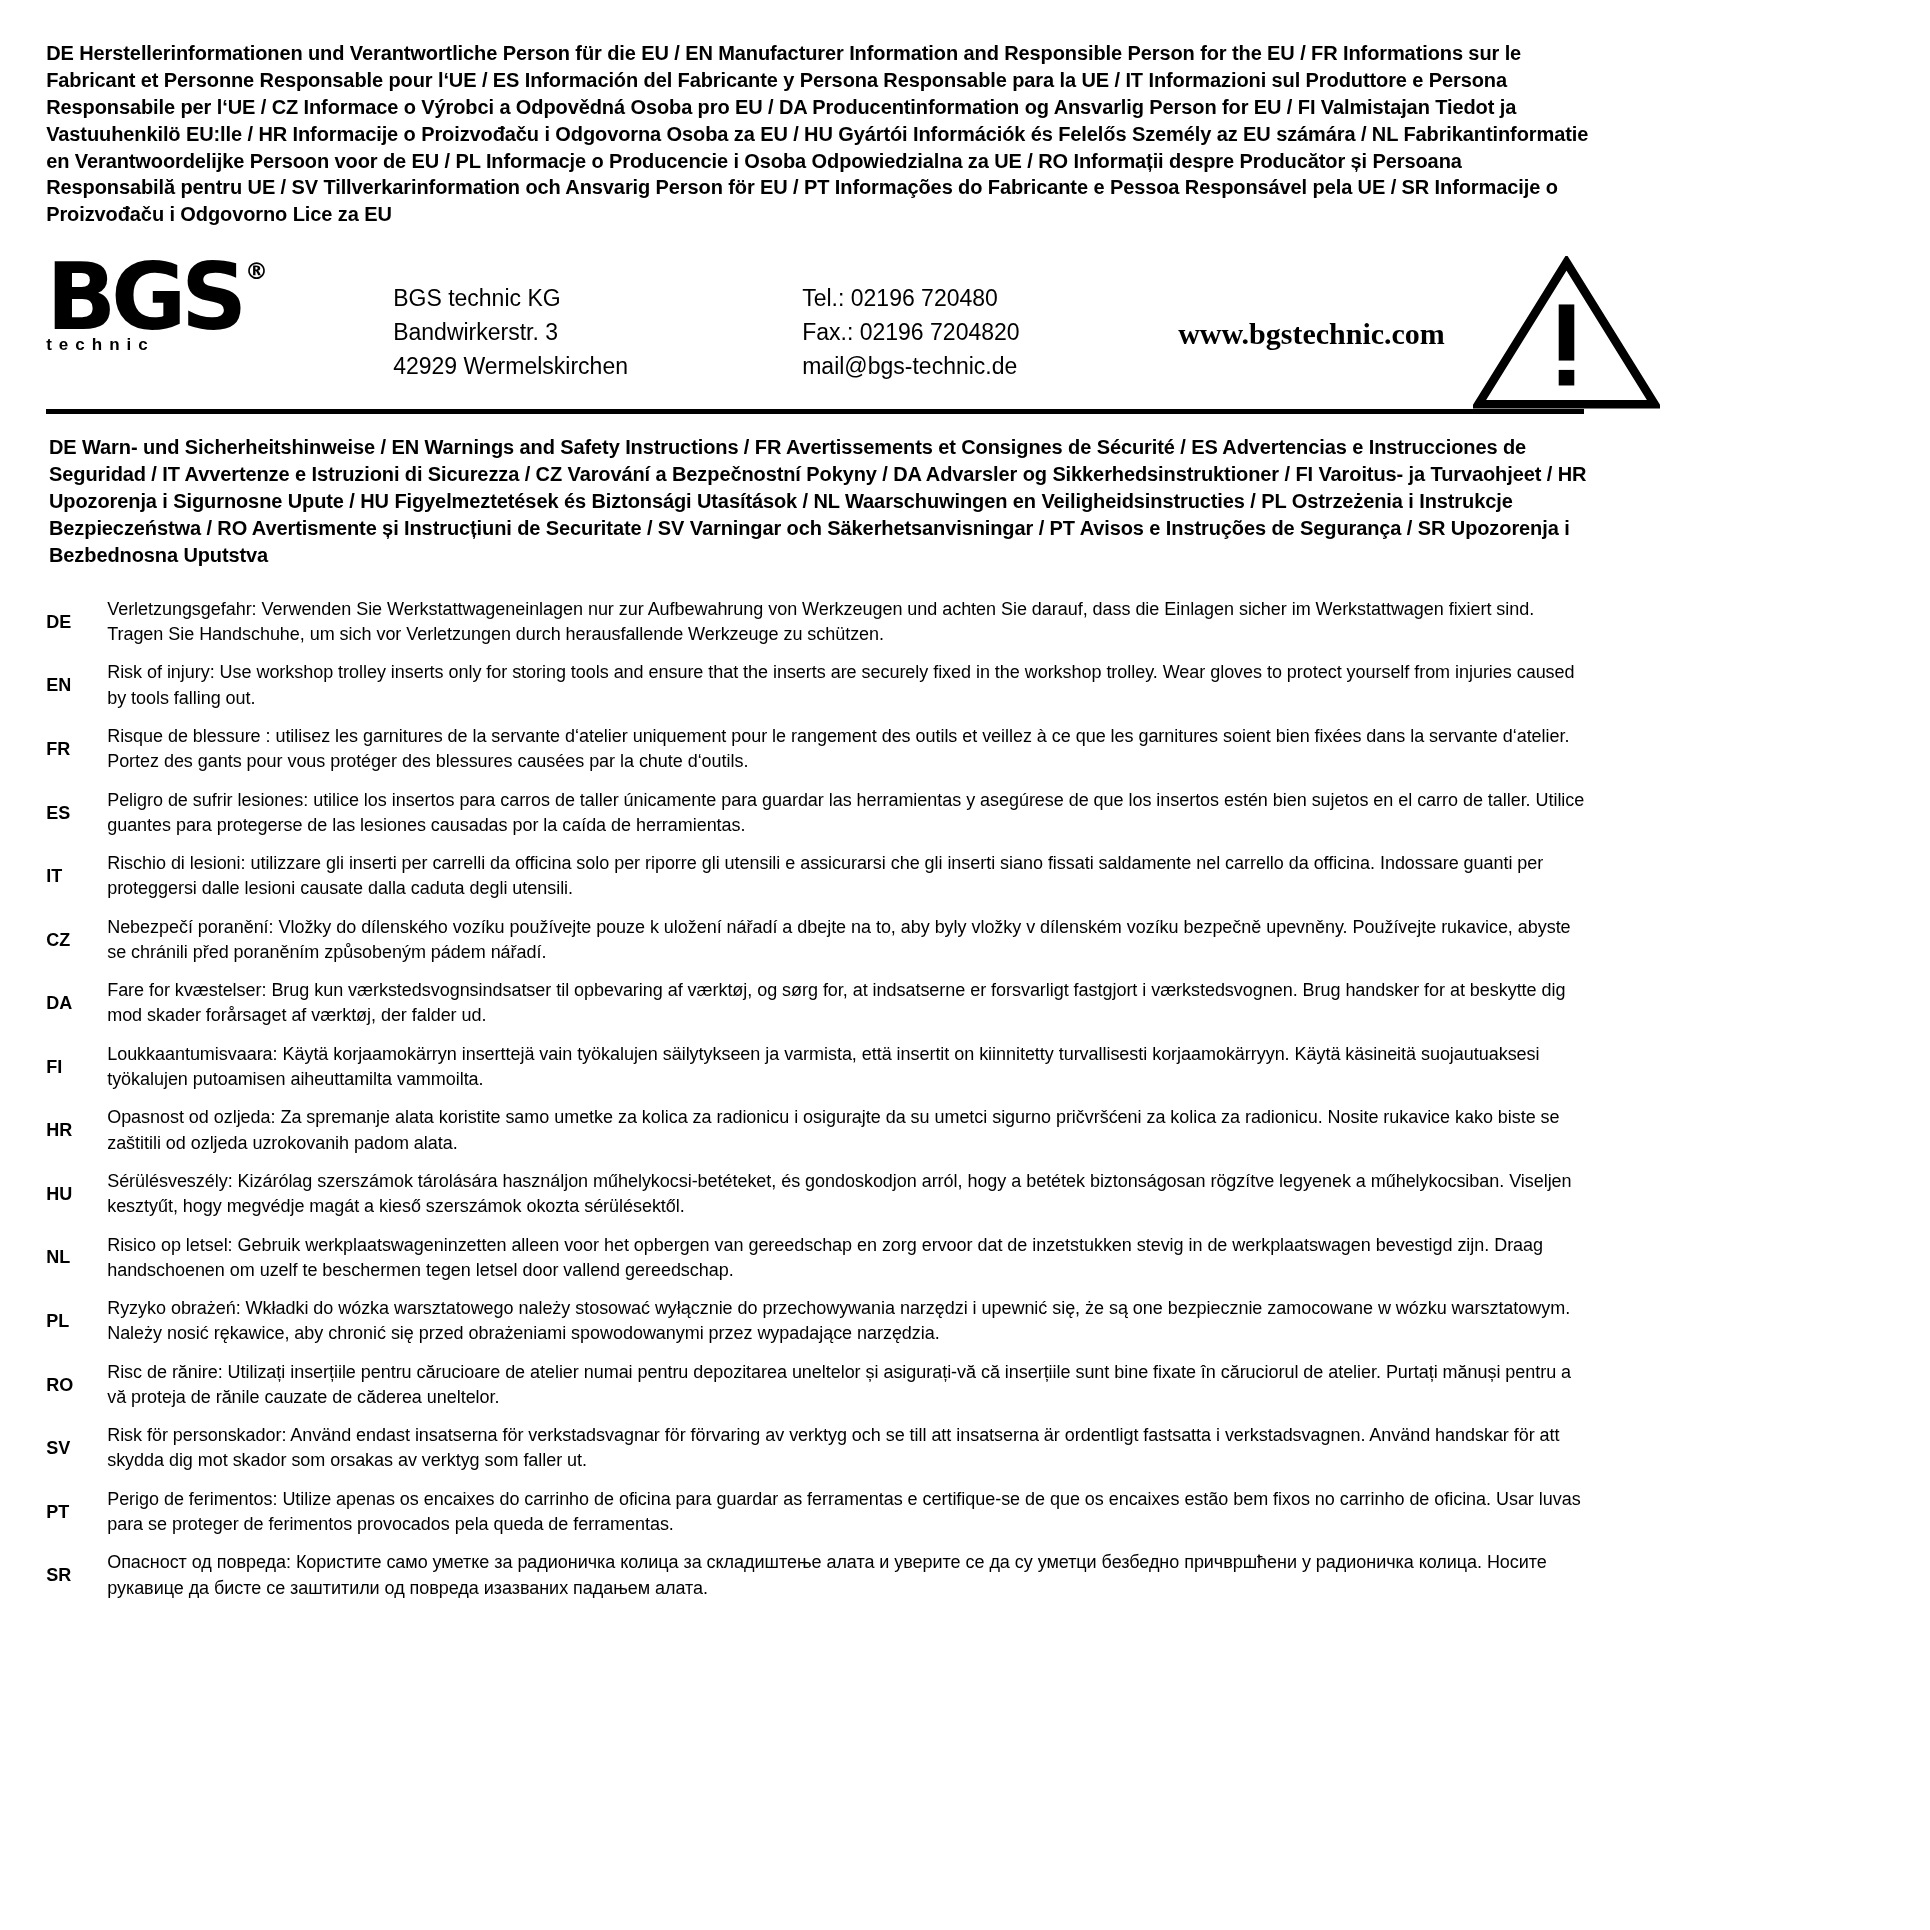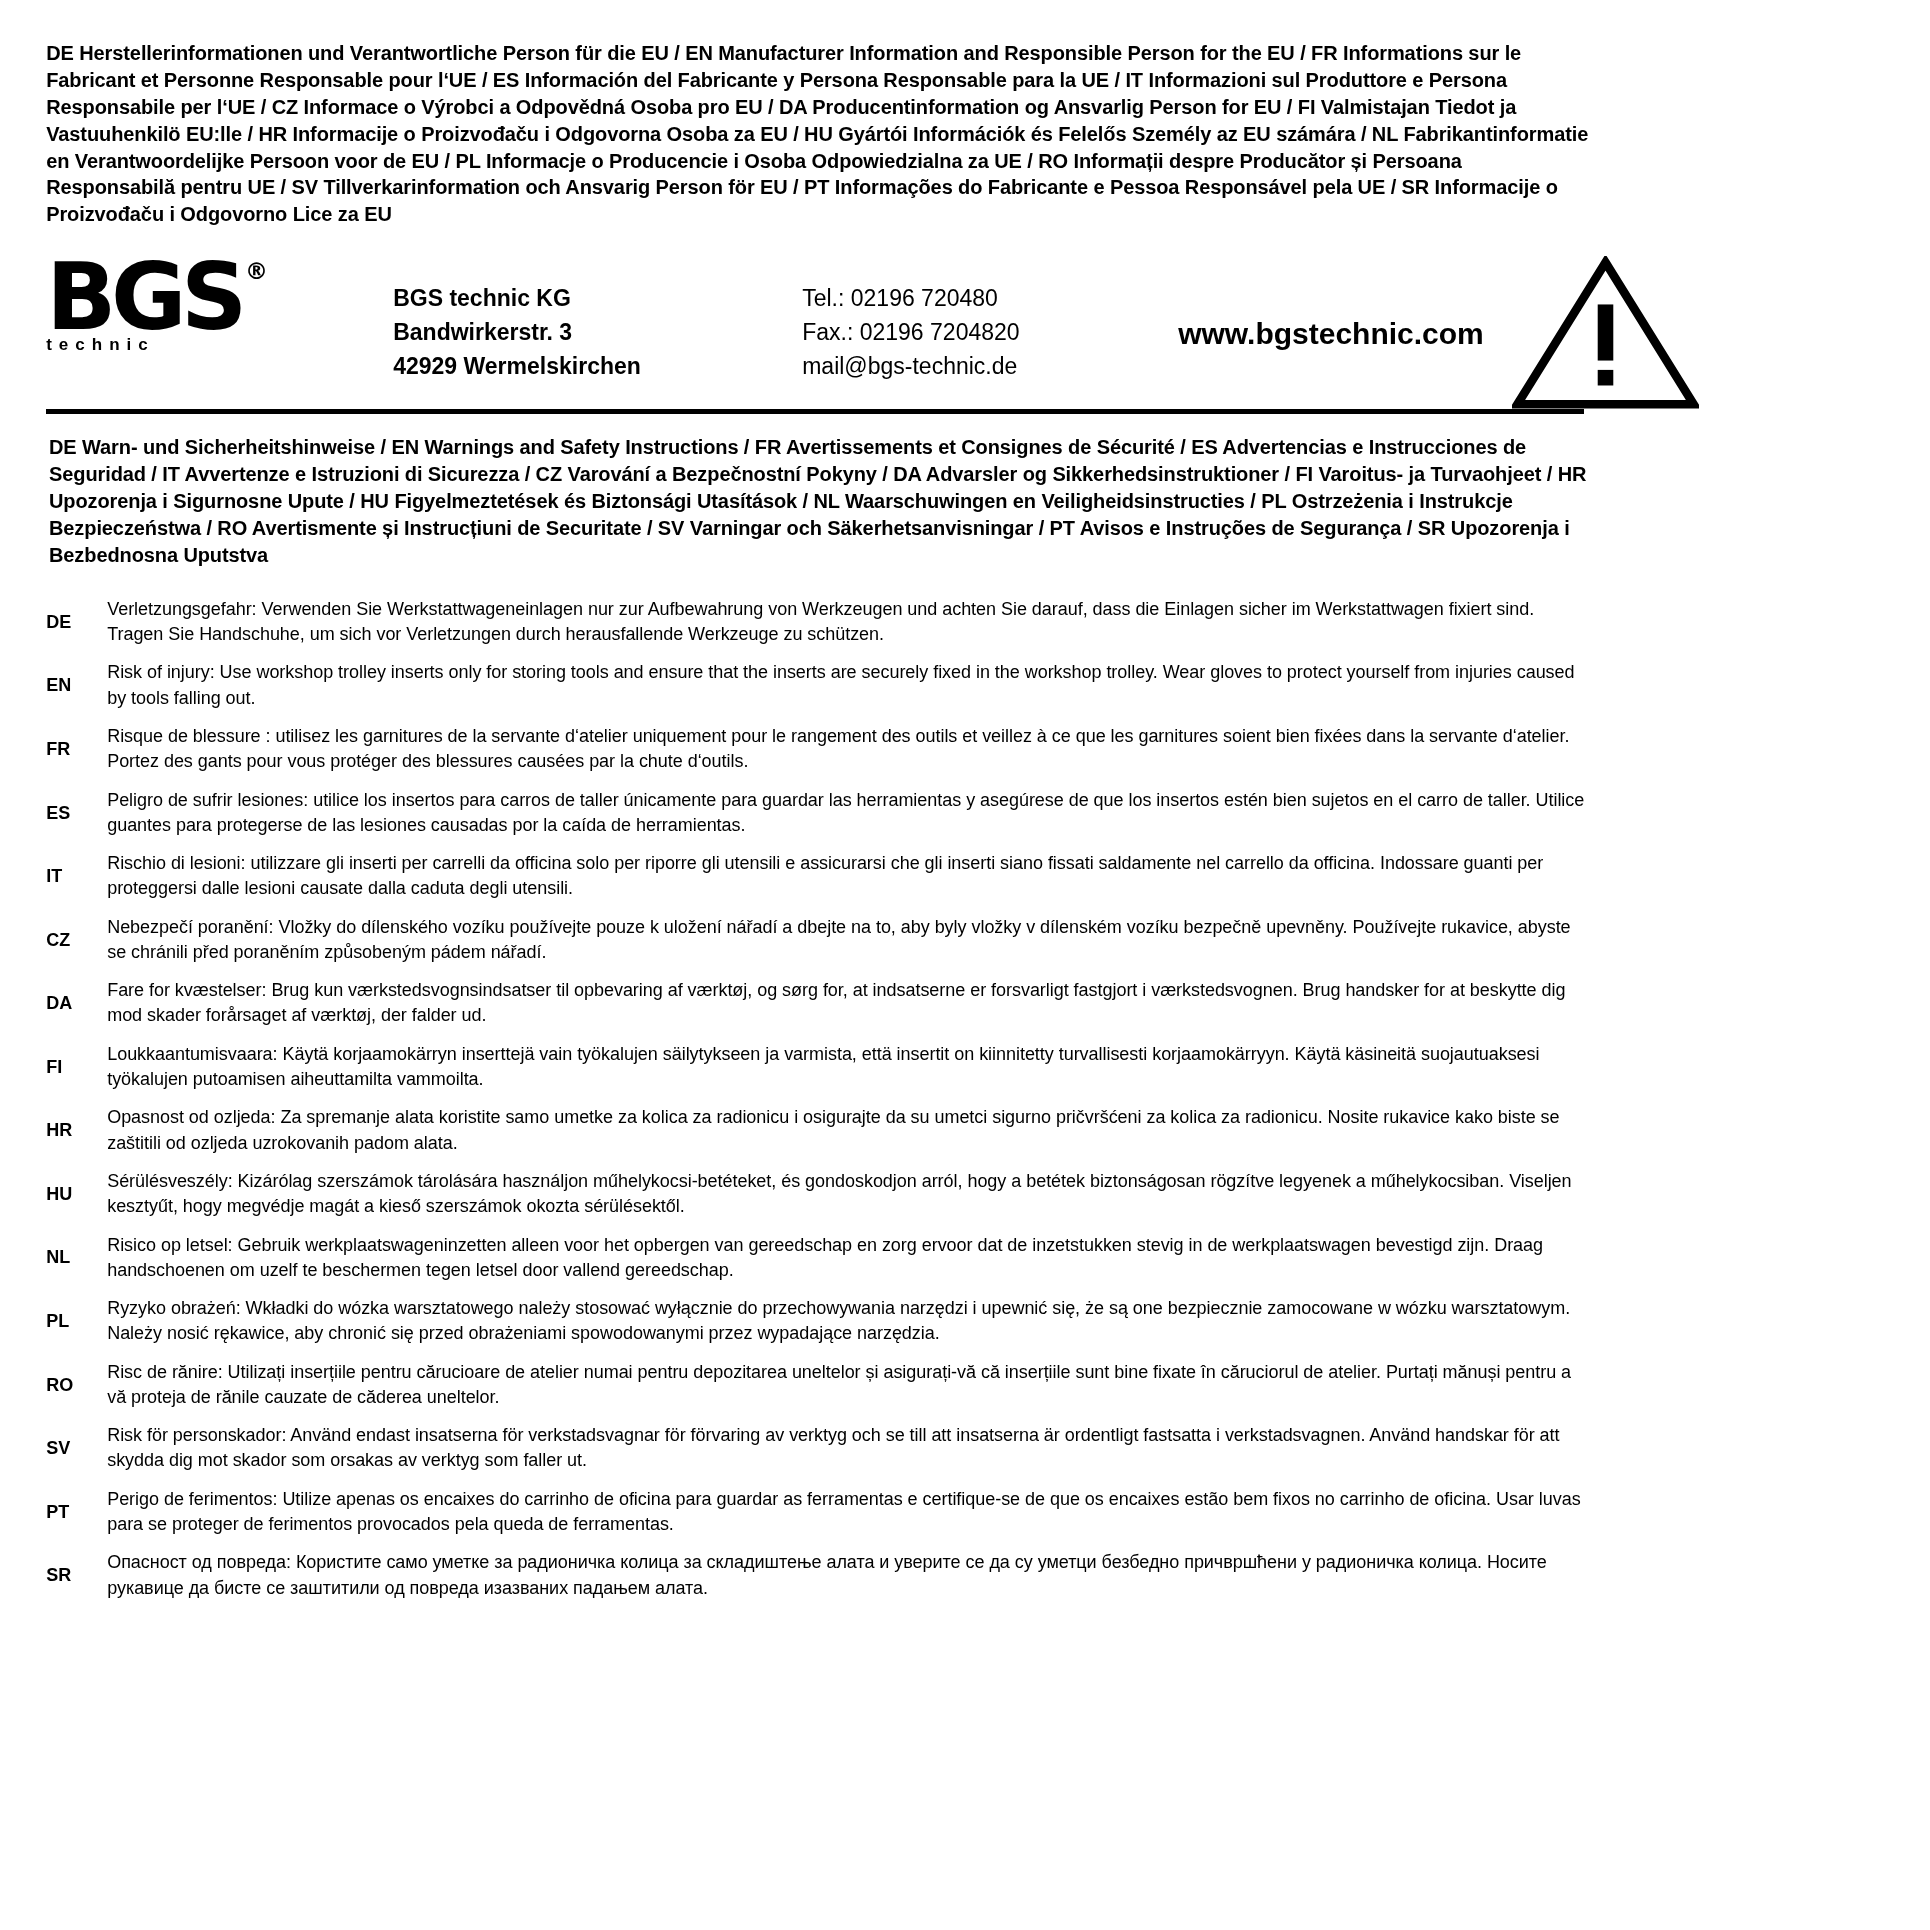--- a/index.html
+++ b/index.html
@@ -68,36 +68,36 @@
     font-weight: bold;
     letter-spacing: 7px;
     margin-top: -6.2px;
   }
   .addr-block {
     flex: 0 0 auto;
     width: 389px;
     padding-top: 36px;
     font-size: 23px;
     line-height: 1.48;
-    font-weight: bold;
   }
   .contact-block {
     flex: 0 0 auto;
     width: 342px;
     padding-top: 36px;
     font-size: 23px;
     line-height: 1.48;
   }
   .web-block {
     flex: 1 1 auto;
     padding-top: 72px;
     font-size: 30px;
     font-weight: bold;
     text-align: center;
     padding-left: 14px;
+    font-family: Liberation Serif, serif;
   }
   .warn-tri {
     flex: 0 0 auto;
     width: 195px;
     padding-top: 11px;
     display: flex;
     justify-content: flex-end;
   }
 
   .rule {

